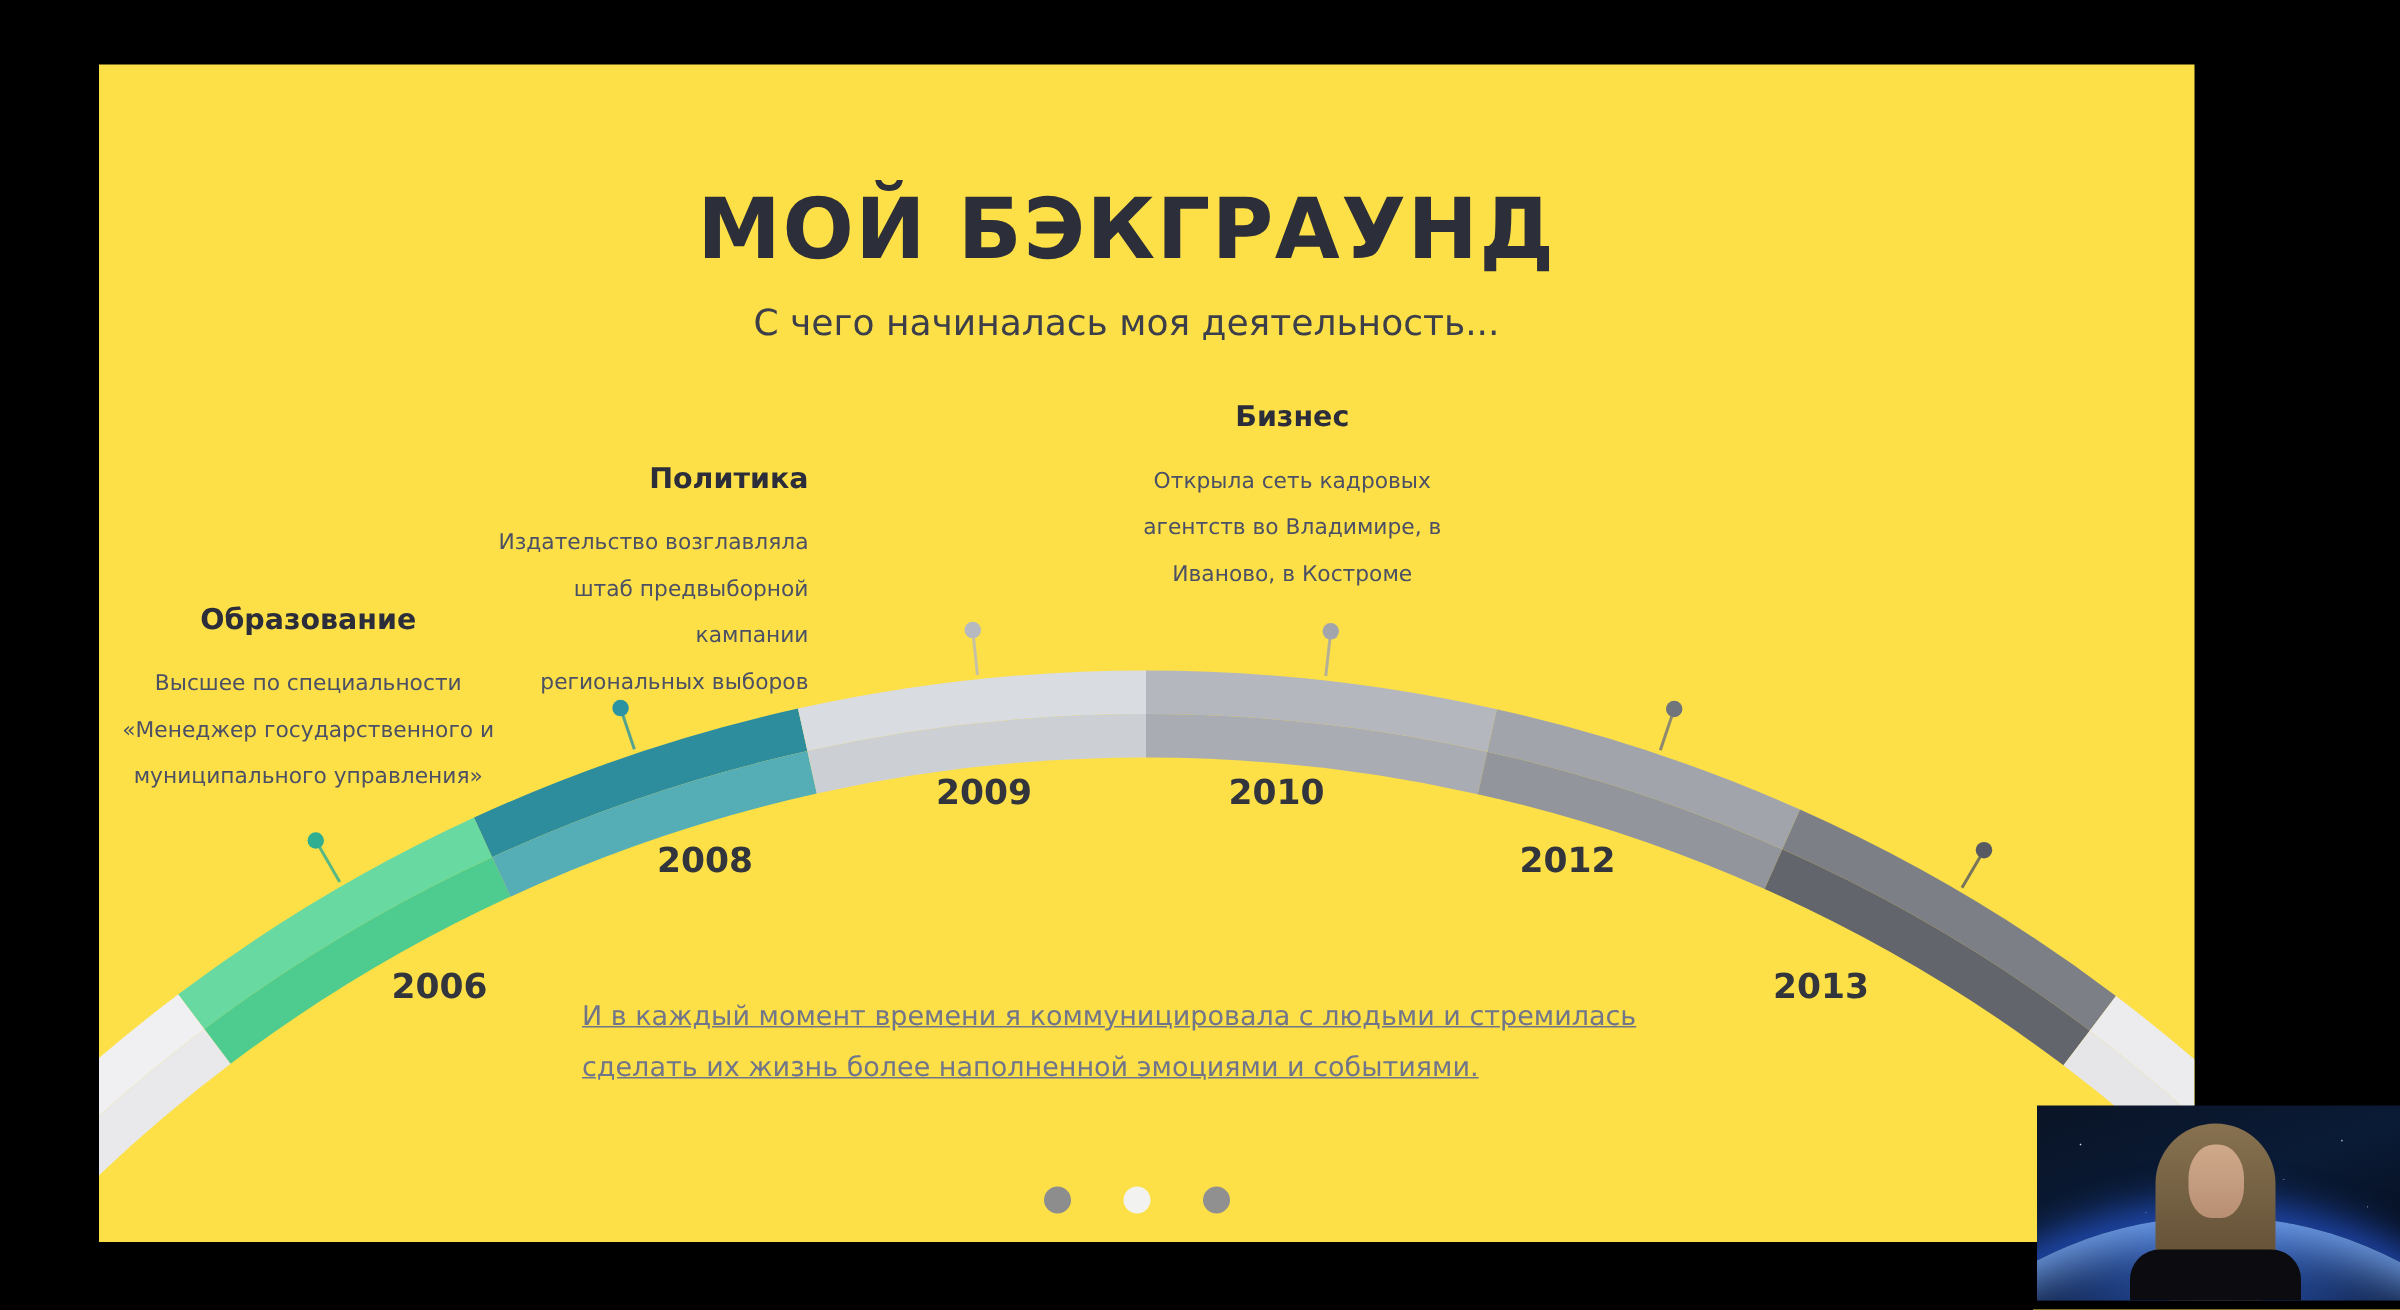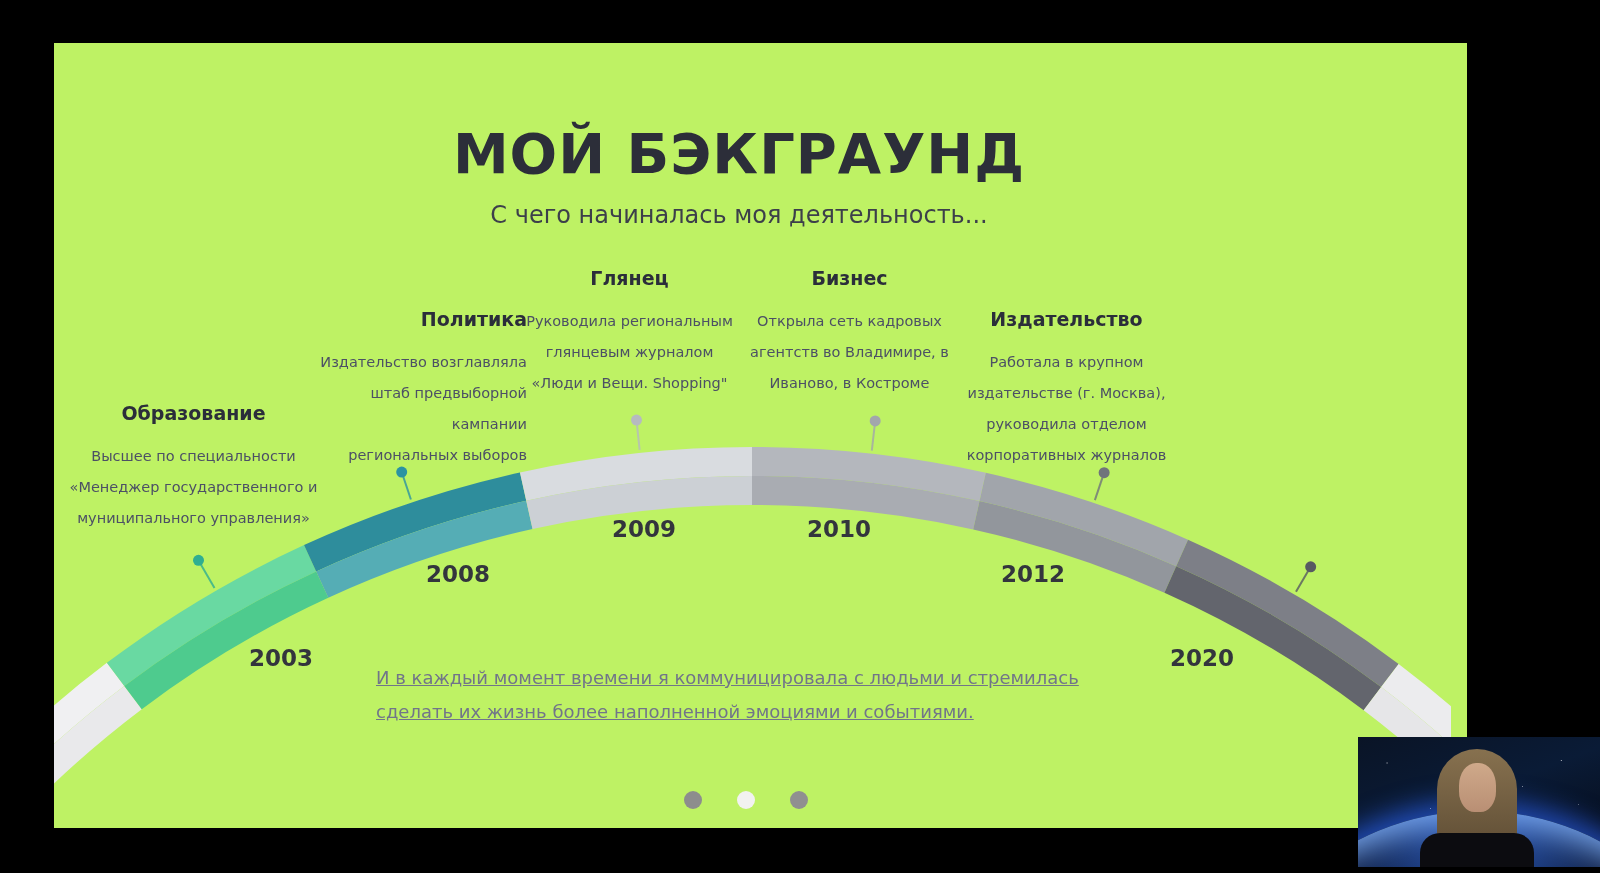--- a/index.html
+++ b/index.html
@@ -1,20 +1,20 @@
 <!DOCTYPE html>
 <html><head>
 <meta charset="utf-8">
 <style>
   html,body{margin:0;padding:0;}
   body{width:1600px;height:873px;background:#000;position:relative;overflow:hidden;
        font-family:"DejaVu Sans","Liberation Sans",sans-serif;}
   .stage{position:absolute;inset:0;}
   
-  .slide{position:absolute;left:54px;top:43px;width:1397px;height:785px;background:#bef264;overflow:hidden;padding-left:16px;}
+  .slide{position:absolute;left:66px;top:43px;width:1397px;height:785px;background:#fde047;overflow:hidden;}
   .slide-title{position:absolute;left:0;top:78px;width:1370px;text-align:center;margin:0;
     font-size:56px;font-weight:bold;letter-spacing:1px;color:#2c2e39;}
   .slide-subtitle{position:absolute;left:0;top:158px;width:1370px;text-align:center;
     font-size:24px;color:#3c3f4a;}
   #arc{position:absolute;left:0;top:0;width:1397px;height:785px;}
   
   .note{position:absolute;text-align:center;}
   .note h3{margin:0;font-size:19px;font-weight:bold;color:#2b2e3a;white-space:pre-line;line-height:37px;}
   .note p{margin:9px 0 0 0;font-size:14.5px;line-height:31px;color:#4c5065;white-space:pre-line;}
   .m0{left:12px;top:352px;width:255px;}
@@ -103,46 +103,33 @@
       <p>Высшее по специальности
 «Менеджер государственного и
 муниципального управления»</p>
     </div>
     <div class="note m1">
       <h3>Политика</h3>
       <p>Издательство возглавляла
 штаб предвыборной кампании
 региональных выборов</p>
     </div>
-    <div class="note m2">
-      <h3>Глянец</h3>
-      <p>Руководила региональным
-глянцевым журналом
-«Люди и Вещи. Shopping"</p>
-    </div>
     <div class="note m3">
       <h3>Бизнес</h3>
       <p>Открыла сеть кадровых
 агентств во Владимире, в
 Иваново, в Костроме</p>
     </div>
-    <div class="note m4">
-      <h3>Издательство</h3>
-      <p>Работала в крупном
-издательстве (г. Москва),
-руководила отделом
-корпоративных журналов</p>
-    </div>
 
-    <div class="year y0">2003</div>
+    <div class="year y0">2006</div>
     <div class="year y1">2008</div>
     <div class="year y2">2009</div>
     <div class="year y3">2010</div>
     <div class="year y4">2012</div>
-    <div class="year y5">2020</div>
+    <div class="year y5">2013</div>
 
     <div class="footer-note">И в каждый момент времени я коммуницировала с людьми и стремилась
 сделать их жизнь более наполненной эмоциями и событиями.</div>
 
     <div class="dots">
       <div class="dot" style="background: rgb(141, 141, 141);"></div>
       <div class="dot" style="background: rgb(242, 242, 240);"></div>
       <div class="dot" style="background: rgb(144, 144, 144);"></div>
     </div>
 

